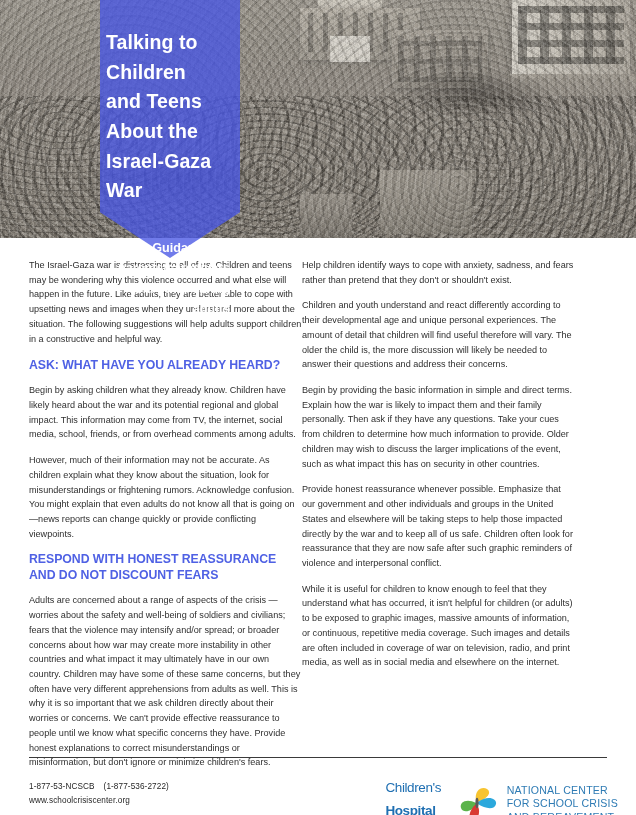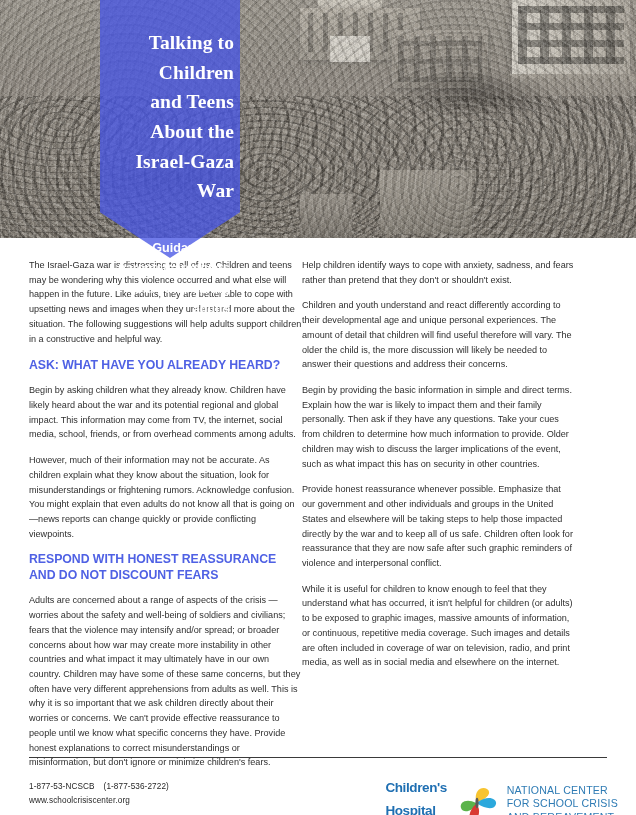--- a/index.html
+++ b/index.html
@@ -172,27 +172,26 @@
   .ribbon-text {
     position: absolute;
     left: 0;
     top: 0;
     width: 230px;
     z-index: 6;
   }
   .hero-title {
     margin: 0;
     padding: 28px 6px 0 6px;
-    text-align: right;
+    text-align: left;
     color: #ffffff;
     font-size: 19.5px;
     line-height: 1.52;
     font-weight: bold;
     letter-spacing: 0.1px;
-    font-family: Liberation Serif, serif;
   }
   .hero-sub {
     margin: 0;
     padding: 32px 10px 0 10px;
     color: #ffffff;
     font-size: 12.6px;
     line-height: 1.62;
     font-weight: bold;
     text-align: right;
   }
@@ -269,21 +268,21 @@
     align-items: center;
     gap: 2px;
   }
   .chla-words {
     text-align: left;
     line-height: 1;
   }
   .chla-words .l1 {
     display: block;
     font-size: 13.5px;
-    font-weight: bold;
+    font-weight: normal;
     color: #1f6fb2;
     letter-spacing: -0.4px;
   }
   .chla-words .l2 {
     display: block;
     font-size: 13.5px;
     font-weight: bold;
     color: #1f6fb2;
     letter-spacing: -0.4px;
     margin-top: 9px;

